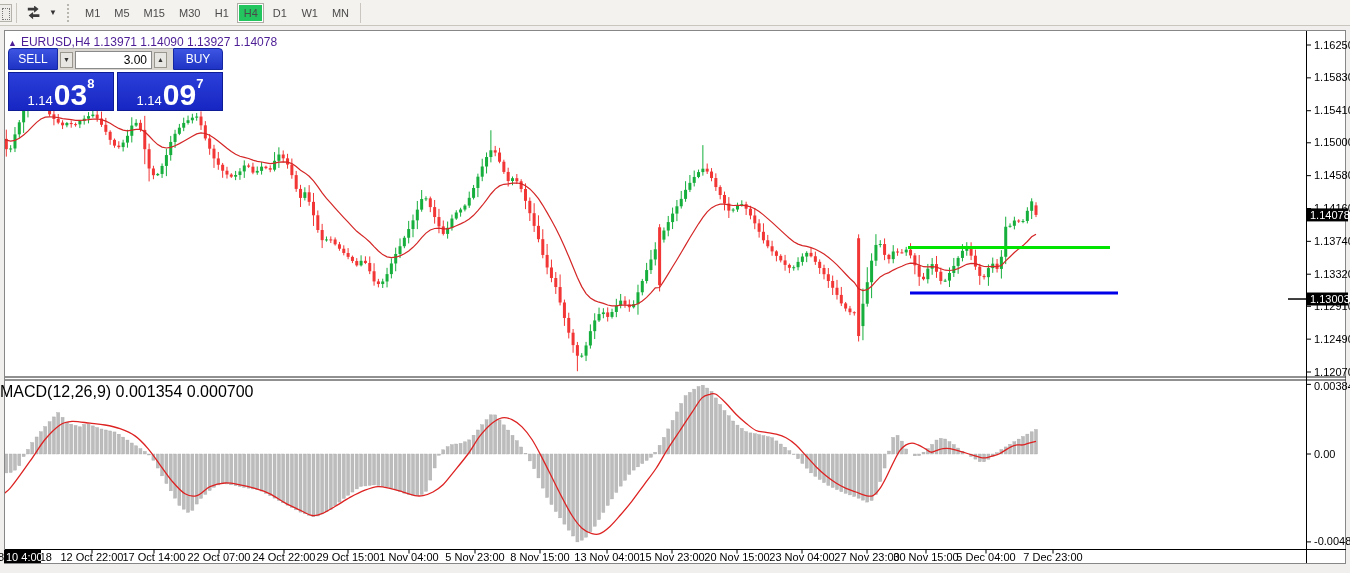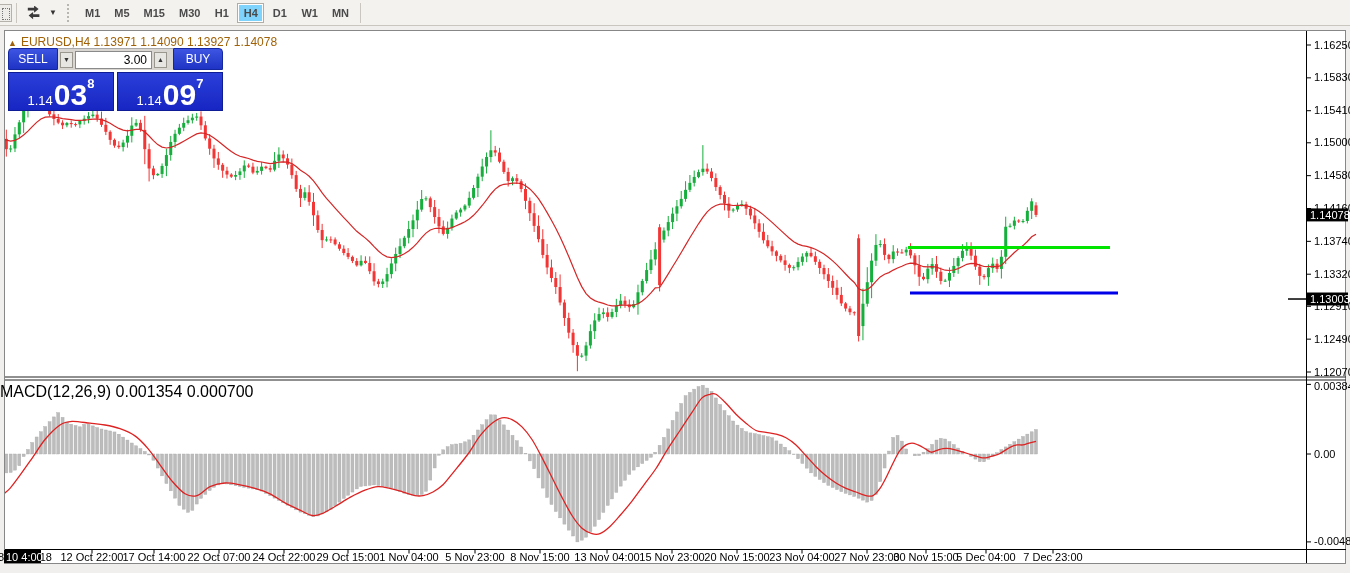--- a/index.html
+++ b/index.html
@@ -14,27 +14,27 @@
   .tb-cuticon:after{content:"";position:absolute;left:2px;top:3px;width:6px;height:10px;
               border:1px dotted #777;}
   .tb-sep{width:1px;height:20px;background:#c9c6c0;margin:0 4px;}
   .tb-arrows{width:26px;height:20px;border:1px solid transparent;display:flex;align-items:center;
              justify-content:center;cursor:pointer;}
   .tb-caret{width:12px;height:20px;display:flex;align-items:center;justify-content:center;
             font-size:8px;color:#333;cursor:pointer;}
   .tb-handle{width:5px;height:18px;margin:0 6px 0 8px;border-left:2px dotted #b9b6b0;}
   .tf-btn{min-width:27px;height:20px;padding:0 5px;margin:0 1px;border:1px solid transparent;
           background:transparent;font-family:"Liberation Sans",sans-serif;font-size:11px;
-          color:#4a4a4a;cursor:pointer;font-weight:bold;}
-  .tf-btn.active{background:#7dd3fc;border:1px solid #b0ada7;box-shadow:inset 0 0 0 1px #fff;}
+          color:#4a4a4a;cursor:pointer;}
+  .tf-btn.active{background:#22c55e;border:1px solid #b0ada7;box-shadow:inset 0 0 0 1px #fff;}
   
   .chart-window{position:absolute;left:4px;top:30px;width:1342px;height:534px;background:#fff;
                 border:1px solid #8a8a8a;}
   svg.chart-canvas{position:absolute;left:0;top:0;}
-  .ohlc-header{position:absolute;left:8px;top:35px;font-size:12px;color:#a16207;white-space:nowrap;}
+  .ohlc-header{position:absolute;left:8px;top:35px;font-size:12px;color:#4c1d95;white-space:nowrap;}
   .ohlc-header .tri{font-size:9px;margin-right:4px;}
   .macd-label{position:absolute;left:0;top:383px;font-size:16px;color:#000;}
   
   .trade-panel{position:absolute;left:8px;top:48px;width:171px;height:63px;}
   .tp-row1{position:absolute;left:0;top:0;width:215px;height:22px;display:flex;}
   .btn-sell,.btn-buy{width:50px;height:22px;background:linear-gradient(#3d55e2,#1f33c4);
       color:#fff;border:1px solid #1426a0;font-size:12px;font-family:"Liberation Sans",sans-serif;
       cursor:pointer;padding:0;}
   .btn-sell{border-radius:4px 0 0 0;}
   .btn-buy{border-radius:0 4px 0 0;}

